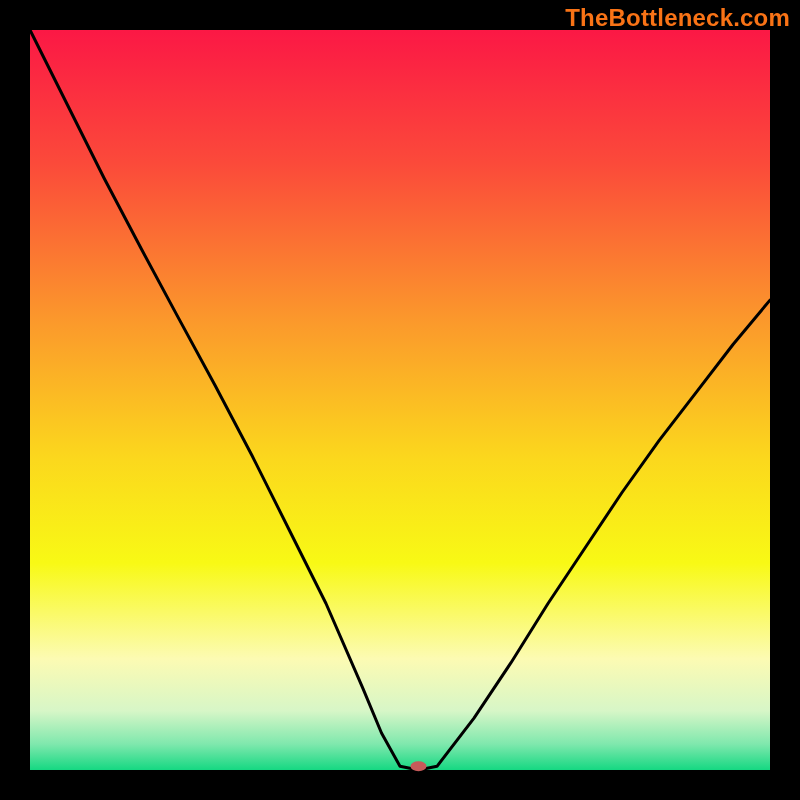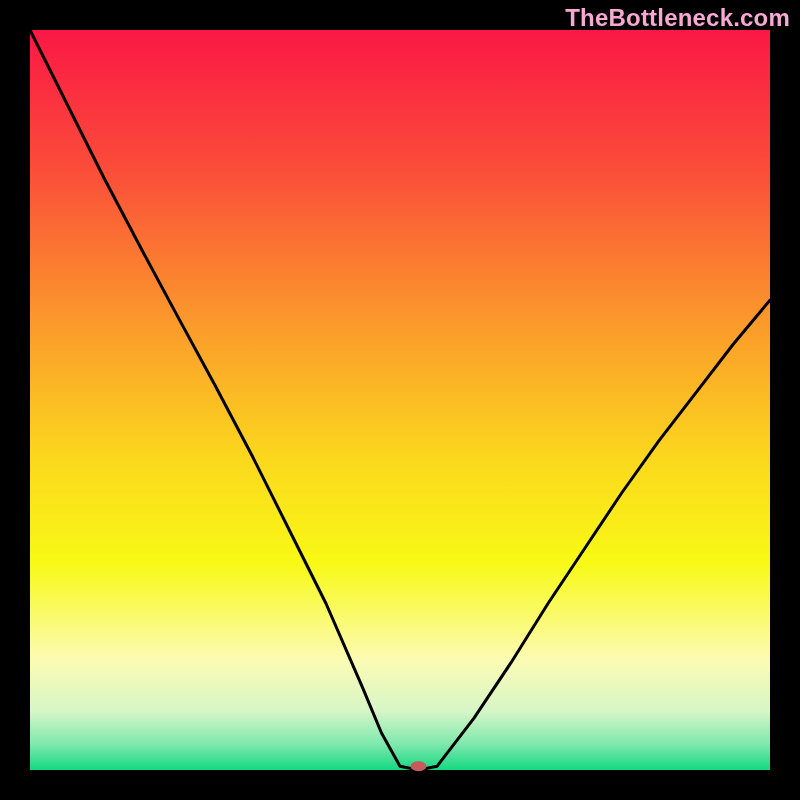--- a/index.html
+++ b/index.html
@@ -16,21 +16,21 @@
     height: 800px;
     background: #000;
   }
   .watermark {
     position: absolute;
     top: 4px;
     right: 10px;
     font-family: Arial, Helvetica, sans-serif;
     font-size: 24px;
     font-weight: 600;
-    color: #f9a8d4;
+    color: #f97316;
     letter-spacing: 0.2px;
     z-index: 10;
   }
   svg {
     position: absolute;
     inset: 0;
   }
 </style>
 </head>
 <body>

